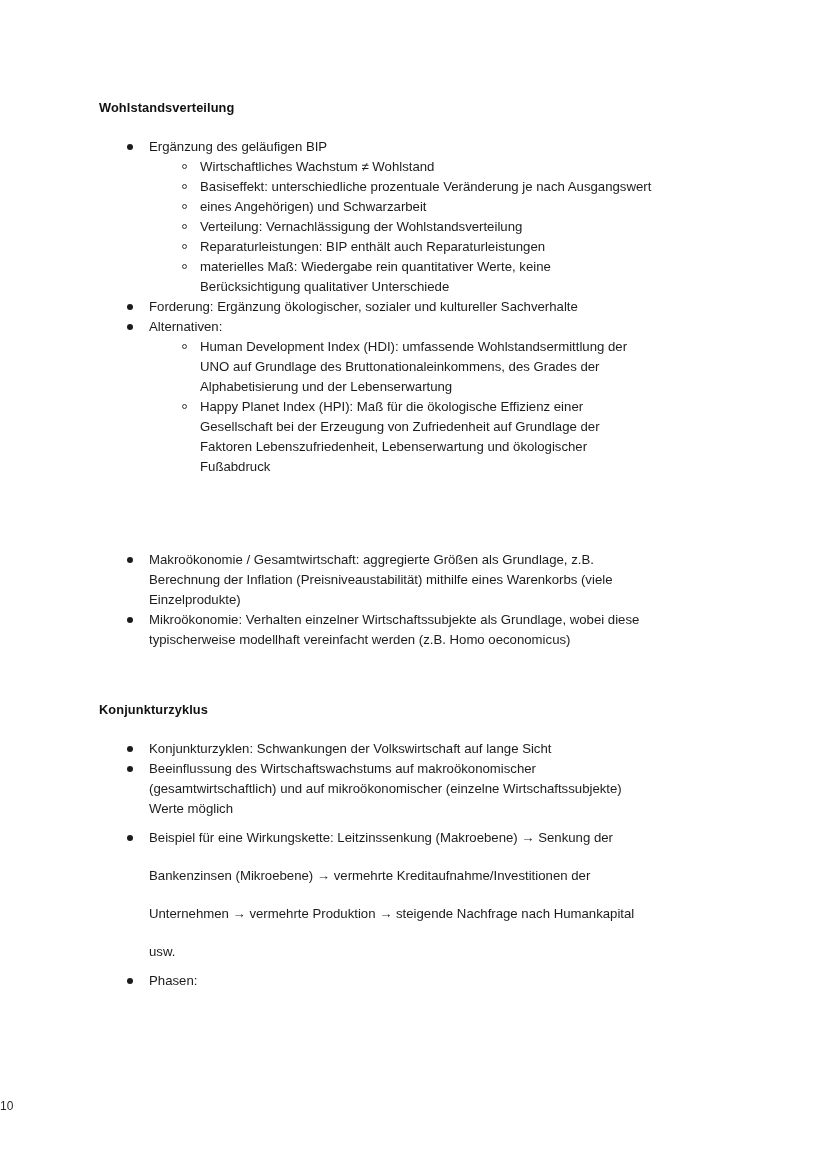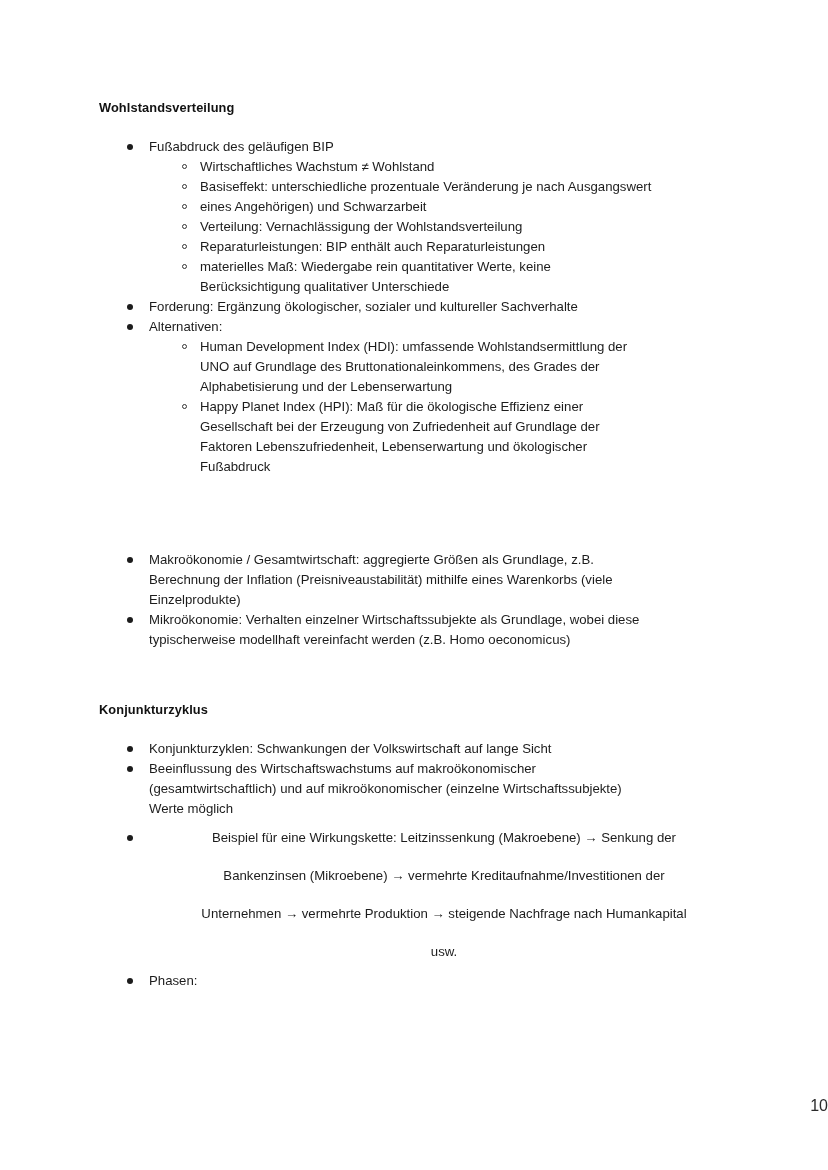--- a/index.html
+++ b/index.html
@@ -96,48 +96,47 @@
     white-space: pre-wrap;
   }
 
   
   .gap-after-first-sub { margin-bottom: 6px; }
   .sec-gap-top-lead { height: 21px; }
 
   
   li.airy {
     line-height: 38px;
-    text-align: center;
   }
   li.airy > .marker { top: 16px; }
   .block-gap-md { height: 22px; }
 
   
   .page-number {
     position: absolute;
     top: 1098px;
     left: 0;
     width: 828px;
-    text-align: right;
-    font-size: 16px;
+    text-align: left;
+    font-size: 12px;
     line-height: 16px;
     color: #2a2a2a;
   }
 </style>
 </head>
 <body>
 
 <div class="page">
   <div class="content" id="content-root">
       <div class="section-heading">Wohlstandsverteilung</div>
       <div class="sec-gap-top-lead"></div>
       <ul class="lvl1">
         <li class="item lvl1">
           <span class="marker"></span>
-          <span class="line">Fußabdruck des geläufigen BIP</span>
+          <span class="line">Ergänzung des geläufigen BIP</span>
         </li>
         <li class="item lvl2 gap-after-first-sub">
           <span class="marker"></span>
           <span class="line">Wirtschaftliches Wachstum ≠ Wohlstand</span>
         </li>
         <li class="item lvl2">
           <span class="marker"></span>
           <span class="line">Basiseffekt: unterschiedliche prozentuale Veränderung je nach Ausgangswert</span>
         </li>
         <li class="item lvl2">

